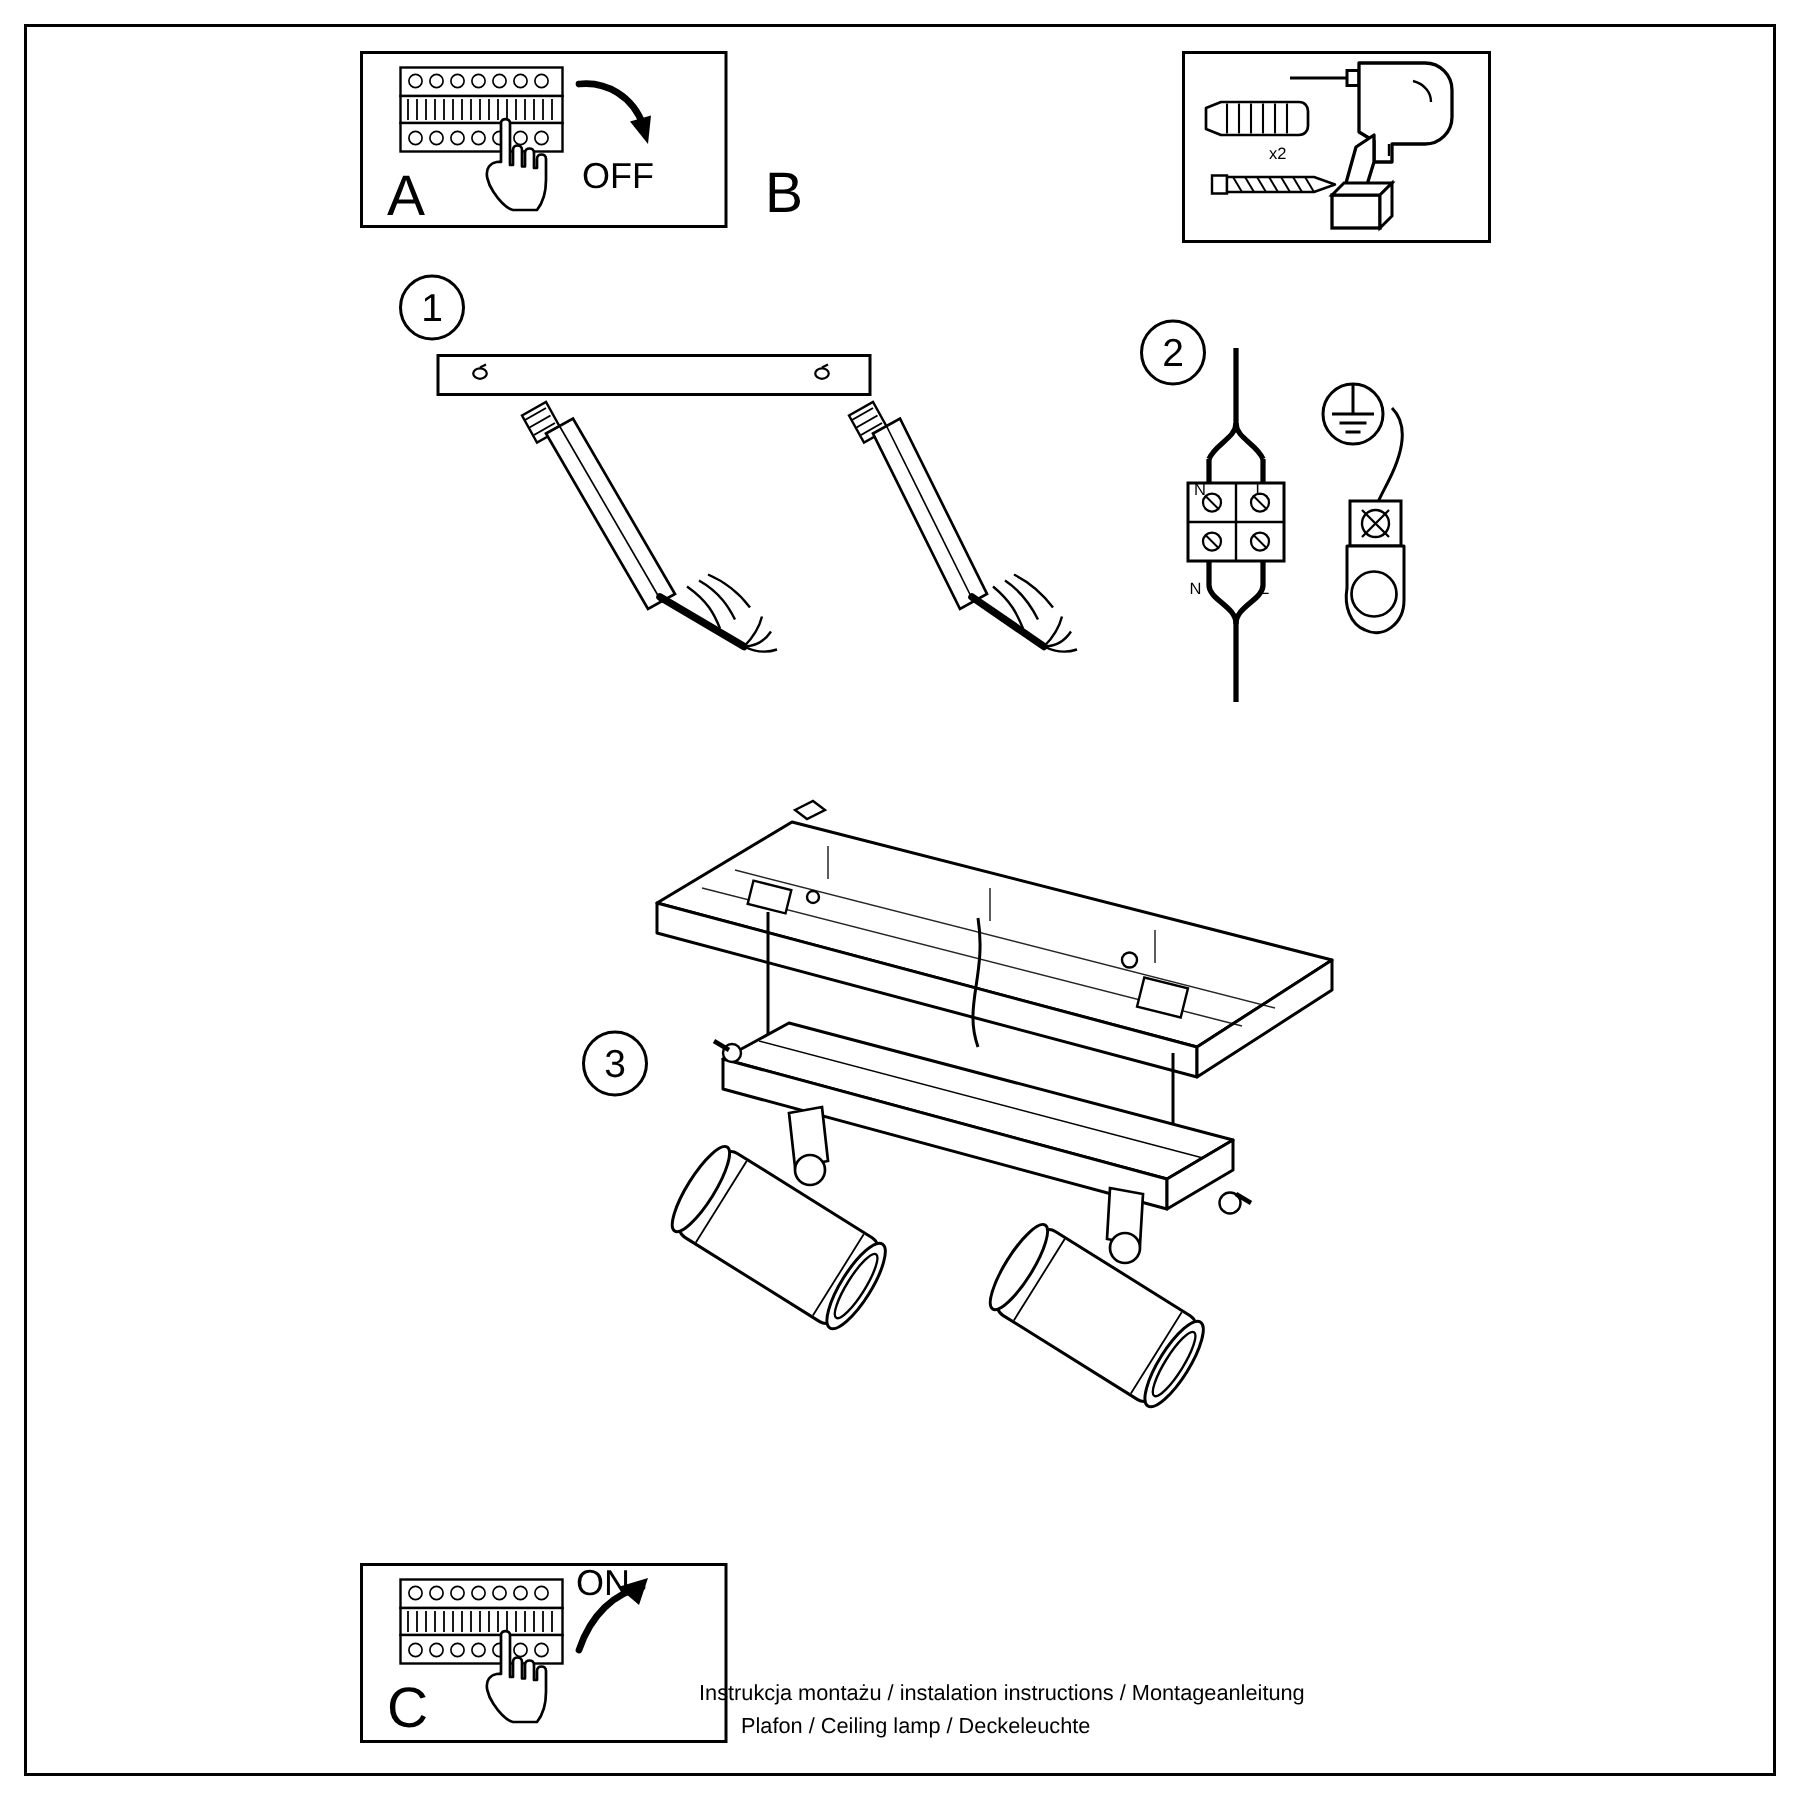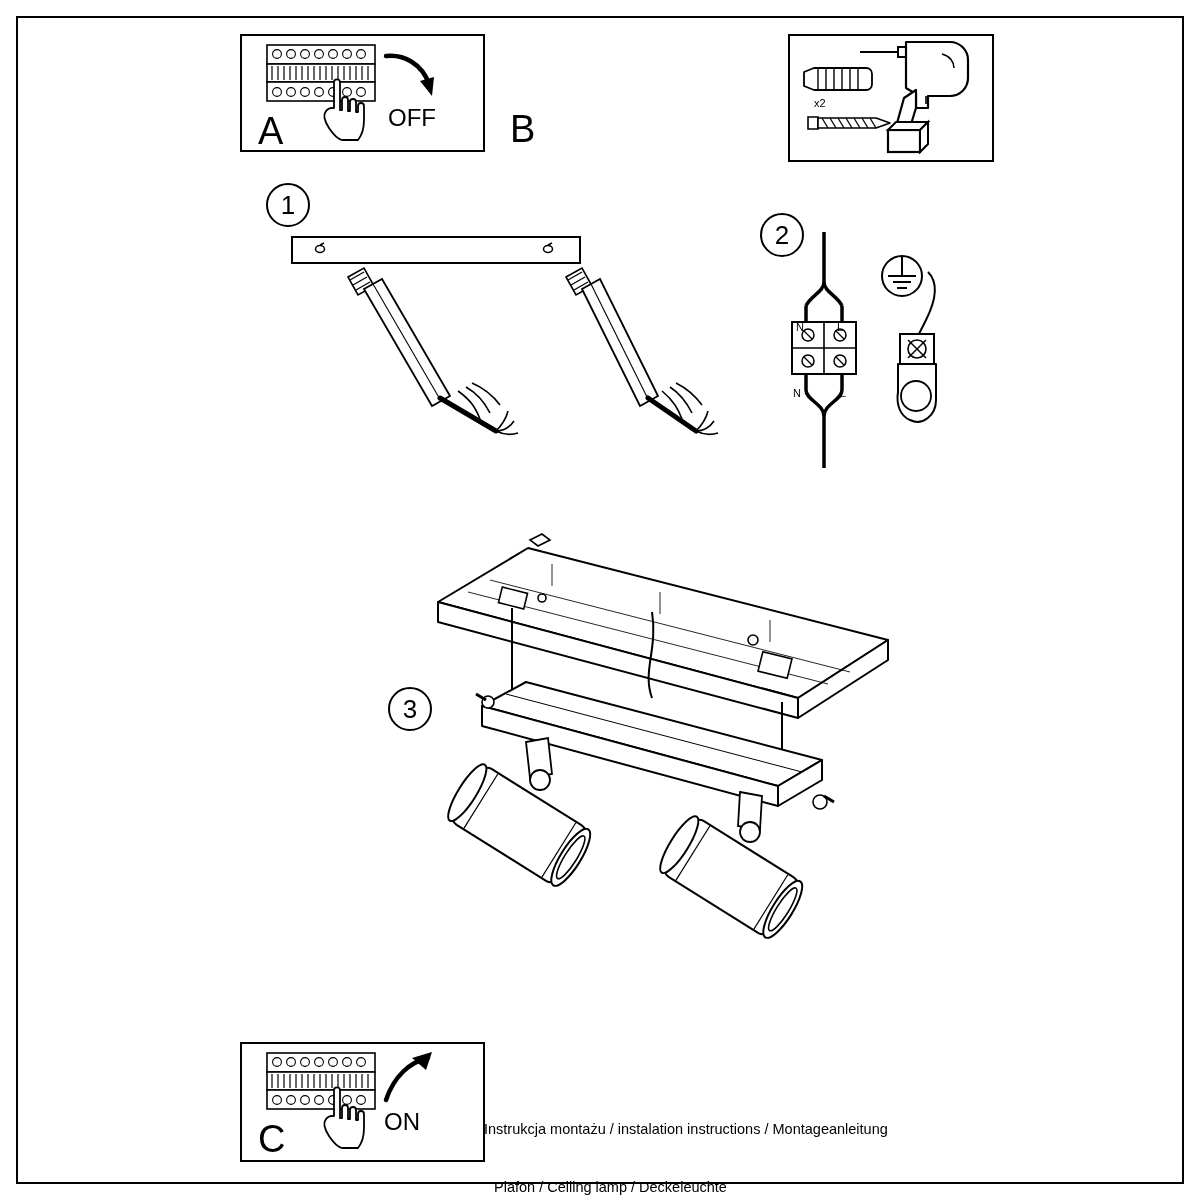--- a/index.html
+++ b/index.html
@@ -171,21 +171,21 @@
         <line x1="18" y1="3" x2="18" y2="23"></line>
         <line x1="26" y1="3" x2="26" y2="23"></line>
         <line x1="34" y1="3" x2="34" y2="23"></line>
         <line x1="42" y1="3" x2="42" y2="23"></line>
         <line x1="50" y1="3" x2="50" y2="23"></line>
         <line x1="58" y1="3" x2="58" y2="23"></line>
       </g>
     </svg>
   </div>
 
-  <span class="lbl tiny" style="left:814px; top:98px;">x2</span>
+  <span class="lbl tiny" style="left:846px; top:98px;">x2</span>
 
   <div class="sv" style="left:806px; top:112px; width:86px; height:22px;">
     <svg width="86" height="22" viewBox="0 0 86 22">
       <path d="M2 5 L2 17 L12 17 L12 5 Z" fill="#fff" stroke="#000" stroke-width="1.6"></path>
       <path d="M12 6 L70 6 L84 11 L70 16 L12 16 Z" fill="#fff" stroke="#000" stroke-width="1.6" stroke-linejoin="round"></path>
       <g stroke="#000" stroke-width="1.3">
         <line x1="16" y1="6" x2="22" y2="16"></line>
         <line x1="24" y1="6" x2="30" y2="16"></line>
         <line x1="32" y1="6" x2="38" y2="16"></line>
         <line x1="40" y1="6" x2="46" y2="16"></line>
@@ -369,21 +369,21 @@
         <line x1="344" y1="311" x2="344" y2="375" stroke="#000" stroke-width="1.2"></line>
       </g>
     </svg>
   </div>
 
   <div class="box" style="left:240px; top:1042px; width:245px; height:120px;">
   </div>
 
   <span class="lbl big-letter" style="left:258px; top:1120px;">C</span>
 
-  <span class="lbl word" style="left:384px; top:1110px;">ON</span>
+  <span class="lbl word" style="left:384px; top:1044px;">ON</span>
 
   <div class="sv" style="left:266px; top:1052px; width:110px; height:60px;">
     <svg width="110" height="60" viewBox="0 0 110 60">
       <rect x="1" y="1" width="108" height="19" fill="#fff" stroke="#000" stroke-width="1.6"></rect>
       <rect x="1" y="20" width="108" height="18" fill="#fff" stroke="#000" stroke-width="1.6"></rect>
       <rect x="1" y="38" width="108" height="19" fill="#fff" stroke="#000" stroke-width="1.6"></rect>
       <g stroke="#000" stroke-width="1.1" fill="none">
         <circle cx="11" cy="10" r="4.4"></circle>
           <circle cx="25" cy="10" r="4.4"></circle>
           <circle cx="39" cy="10" r="4.4"></circle>
@@ -427,16 +427,16 @@
     </svg>
   </div>
 
   <div class="sv" style="left:378px; top:1050px; width:58px; height:56px;">
     <svg width="58" height="56" viewBox="0 0 58 56">
       <path d="M8 50 C16 26 32 12 50 8" stroke="#000" stroke-width="4.5" fill="none" stroke-linecap="round"></path>
       <path d="M34 8 L54 2 L48 20 Z" fill="#000"></path>
     </svg>
   </div>
 
-  <div class="footer-text" style="left:484px; top:1118px;">Instrukcja montażu / instalation instructions / Montageanleitung</div>
-  <div class="footer-text" style="left:494px; top:1140px;margin-top:36px;">Plafon / Ceiling lamp / Deckeleuchte</div>
+  <div class="footer-text" style="left:466px; top:1118px;">Instrukcja montażu / instalation instructions / Montageanleitung</div>
+  <div class="footer-text" style="left:494px; top:1140px;">Plafon / Ceiling lamp / Deckeleuchte</div>
 
 </div>
 
 </body></html>

